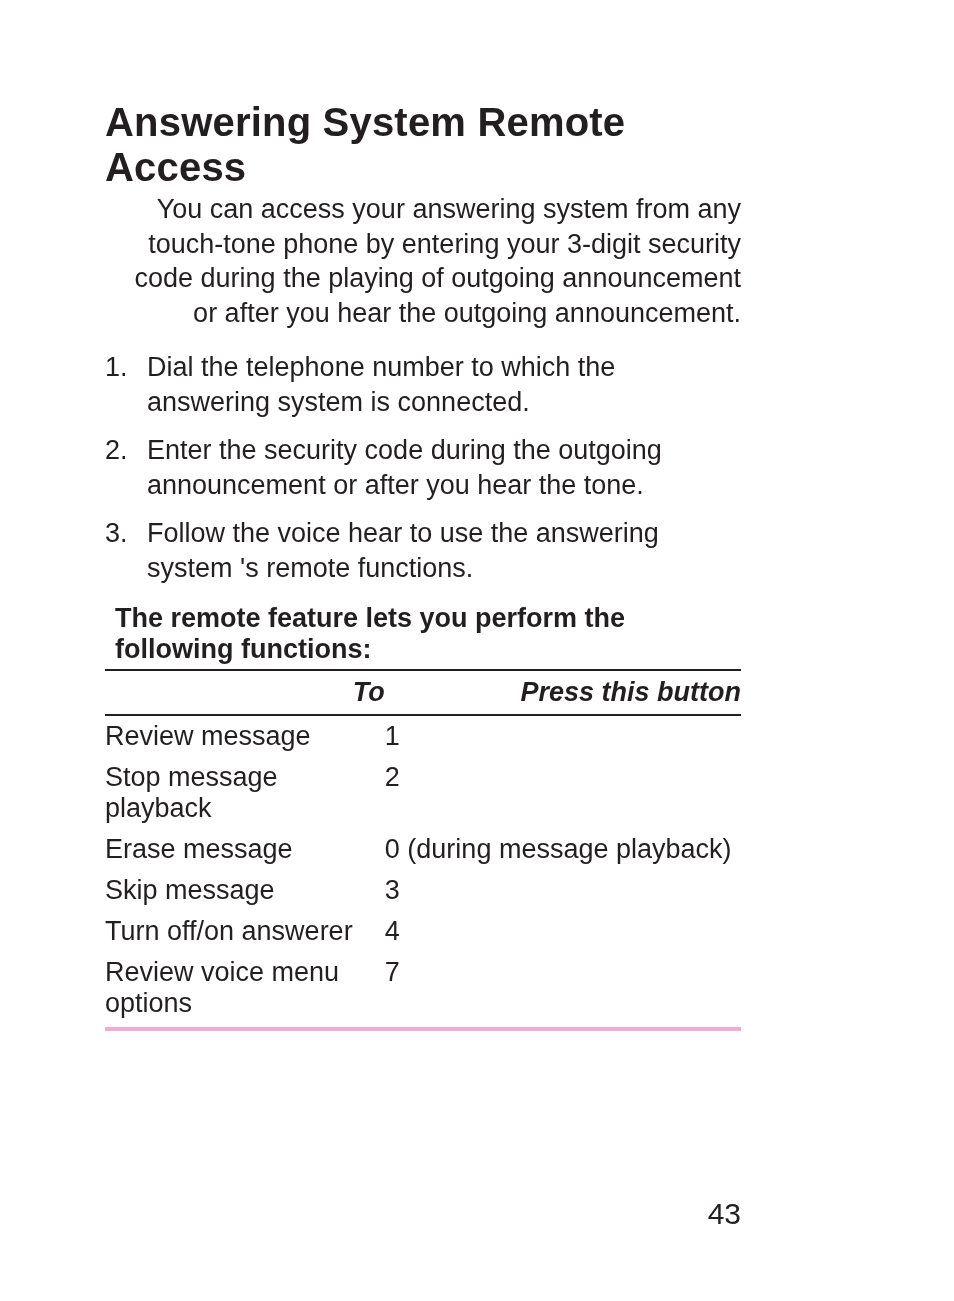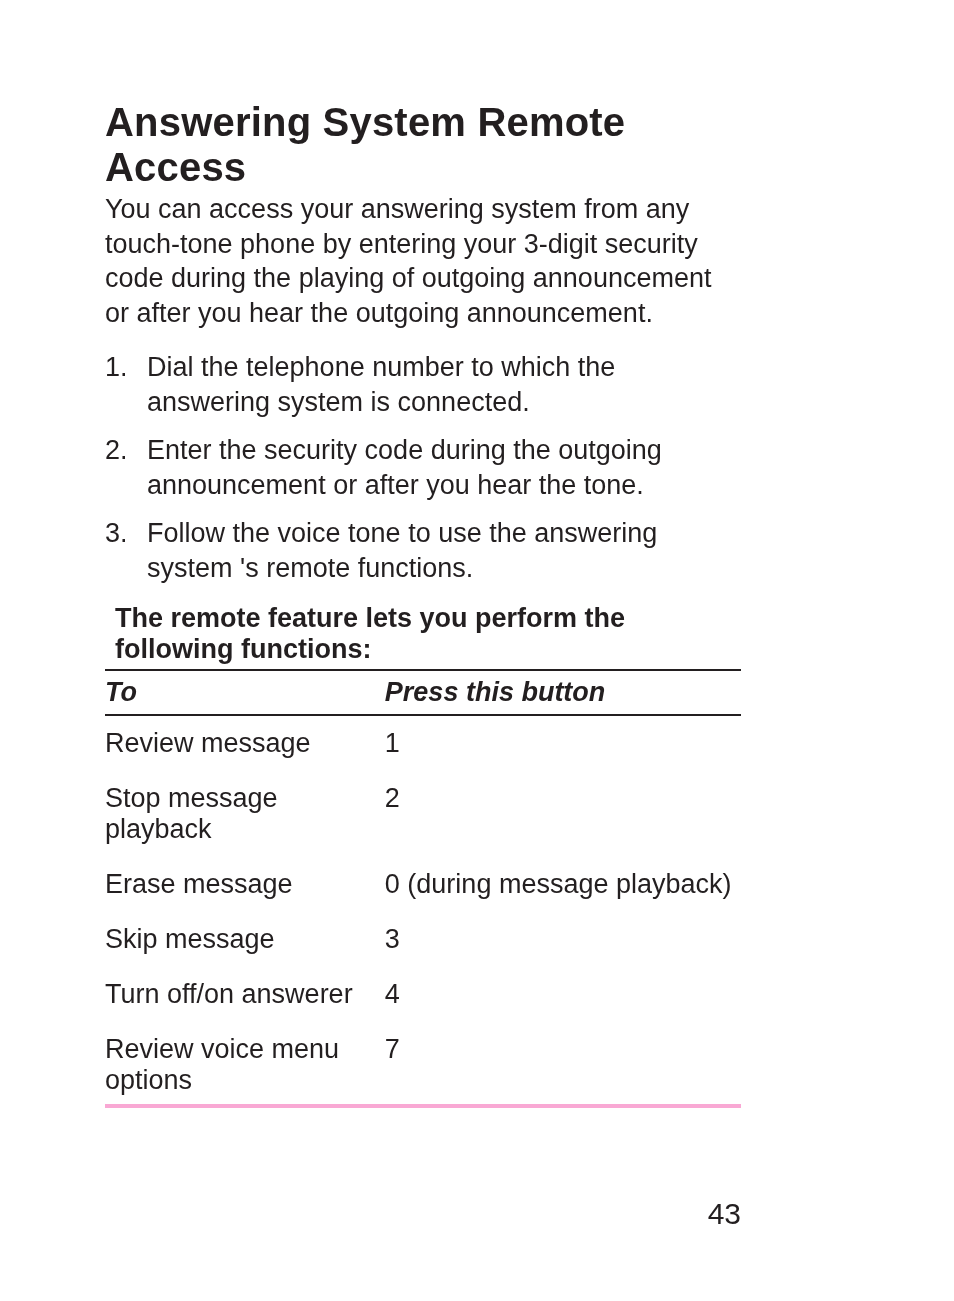--- a/index.html
+++ b/index.html
@@ -22,20 +22,21 @@
     font-size: 40px;
     font-weight: 700;
     margin: 0 0 2px 0;
     letter-spacing: 0.2px;
   }
   .intro {
     font-size: 27px;
     line-height: 1.28;
     margin: 0 0 20px 0;
     font-weight: 400;
+    text-align: right;
   }
   ol.steps {
     list-style: none;
     counter-reset: step;
     padding: 0;
     margin: 0 16px 18px 0;
   }
   ol.steps > li {
     counter-increment: step;
     font-size: 27px;
@@ -54,30 +55,30 @@
     font-size: 27px;
     font-weight: 700;
     margin: 10px 0 4px 10px;
   }
   table.functions {
     width: 100%;
     border-collapse: collapse;
     font-size: 27px;
   }
   table.functions th {
-    text-align: left;
+    text-align: right;
     font-style: italic;
     font-weight: 700;
     padding: 6px 0 6px 0;
     border-top: 2px solid #231f20;
     border-bottom: 2px solid #231f20;
   }
   table.functions th.col-to { width: 44%; }
   table.functions td {
-    padding: 12px 0;
+    padding: 5px 0;
     vertical-align: top;
   }
   table.functions tbody tr:last-child td {
     border-bottom: 4px solid #f9a8d4;
     padding-bottom: 8px;
   }
   .page-number {
     position: absolute;
     right: 105px;
     bottom: 70px;
@@ -89,21 +90,21 @@
 
 <div class="page">
 
   <h1>Answering System Remote Access</h1>
 
   <p class="intro">You can access your answering system from any touch-tone phone by entering your 3-digit security code during the playing of outgoing announcement or after you hear the outgoing announcement.</p>
 
   <ol class="steps">
     <li>Dial the telephone number to which the answering system is connected.</li>
     <li>Enter the security code during the outgoing announcement or after you hear the tone.</li>
-    <li>Follow the voice tone to use the answering system 's remote functions.</li>
+    <li>Follow the voice hear to use the answering system 's remote functions.</li>
   </ol>
 
   <div class="subhead">The remote feature lets you perform the following functions:</div>
 
   <table class="functions">
     <thead>
       <tr>
         <th class="col-to">To</th>
         <th>Press this button</th>
       </tr>

